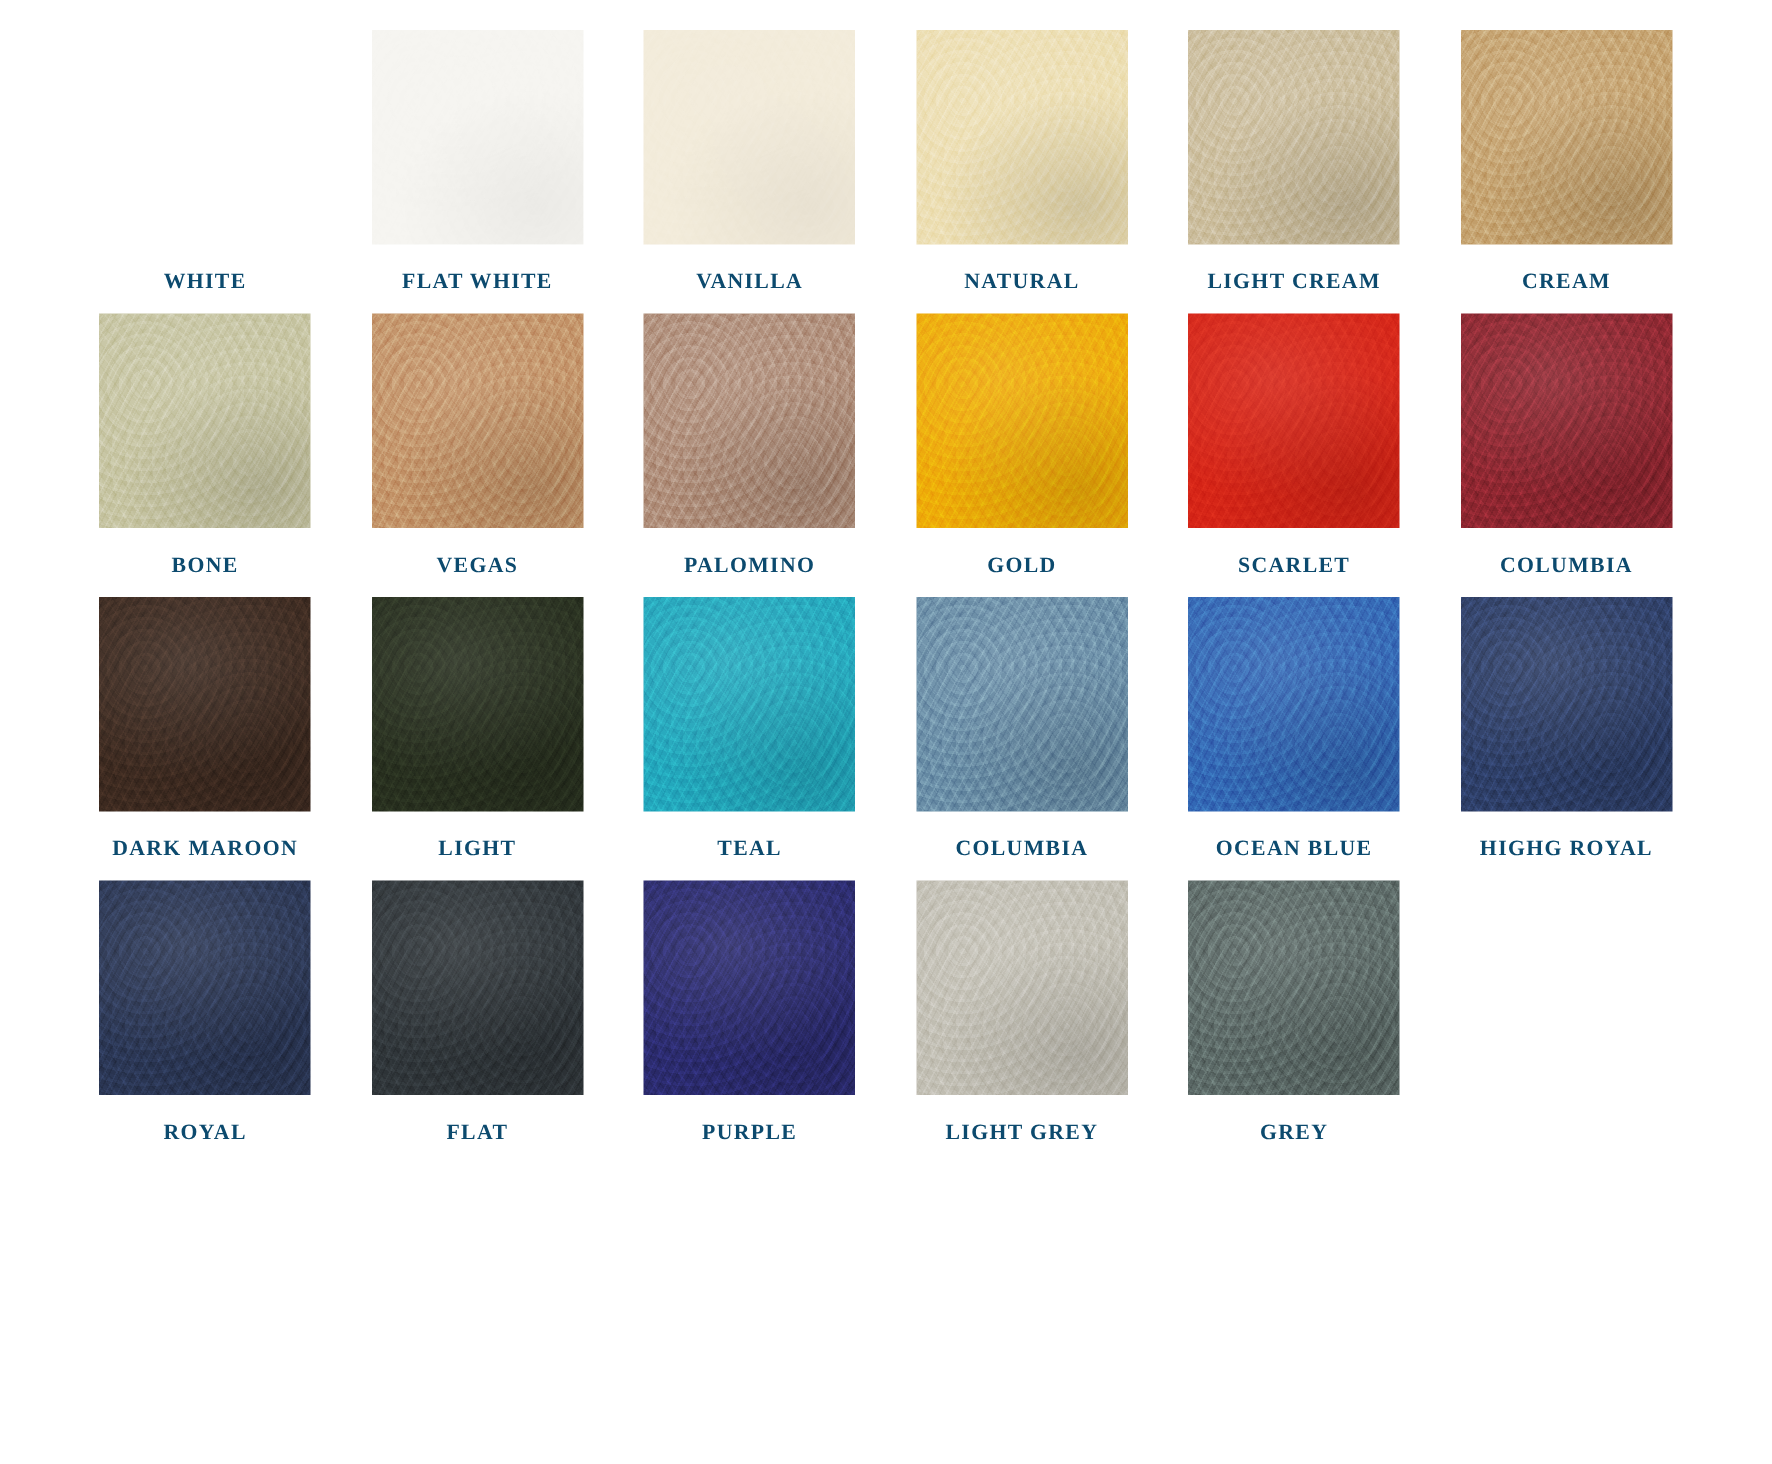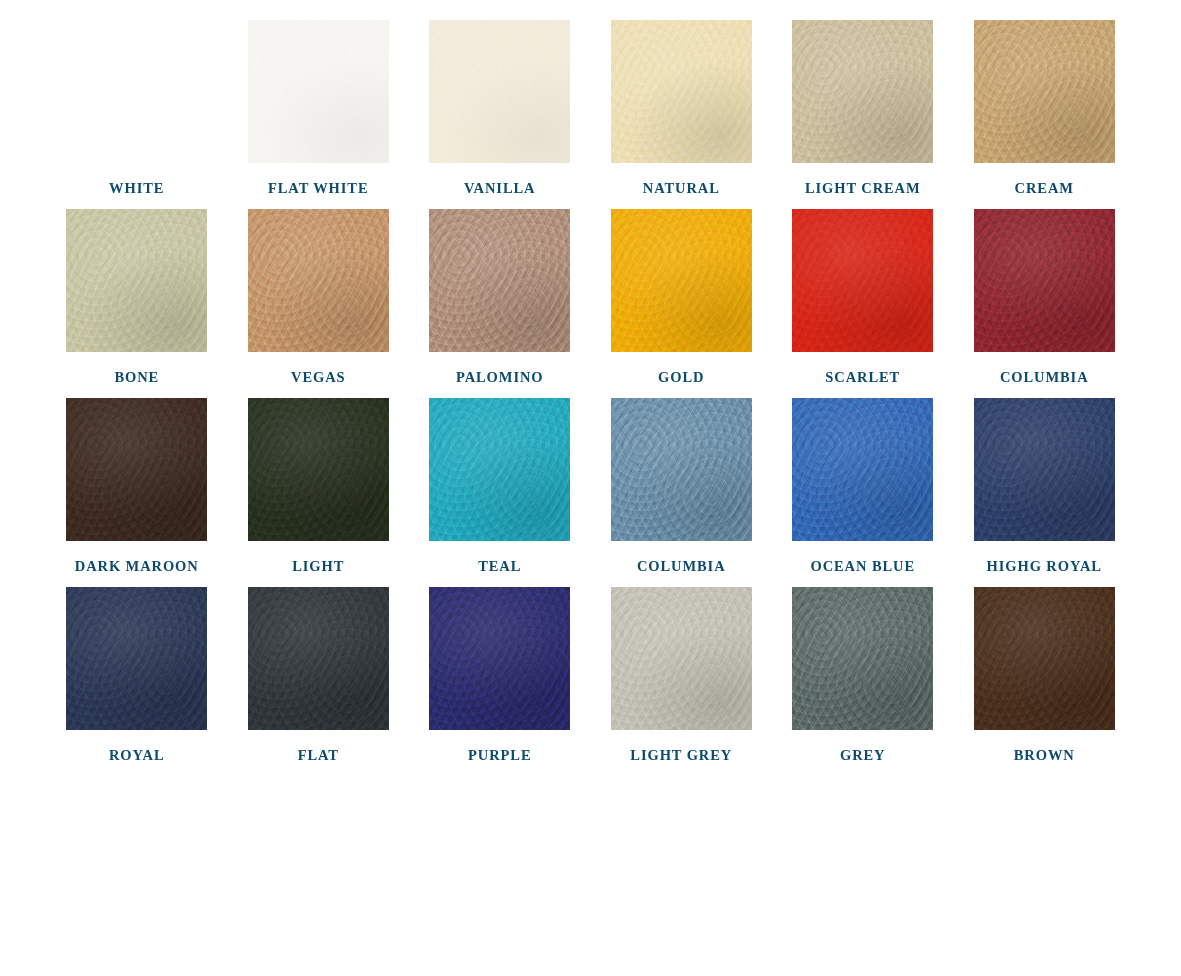--- a/index.html
+++ b/index.html
@@ -195,18 +195,14 @@
         <div class="swatch-label">PURPLE</div>
       </div>
       <div class="swatch-cell">
         <div class="swatch-chip" style="background-color: rgb(195, 192, 181);"></div>
         <div class="swatch-label">LIGHT GREY</div>
       </div>
       <div class="swatch-cell">
         <div class="swatch-chip" style="background-color: rgb(93, 107, 104);"></div>
         <div class="swatch-label">GREY</div>
       </div>
-      <div class="swatch-cell">
-        <div class="swatch-chip" style="background-color: rgb(74, 47, 29);"></div>
-        <div class="swatch-label">BROWN</div>
-      </div>
     </div>
 </div>
 
 </body></html>

